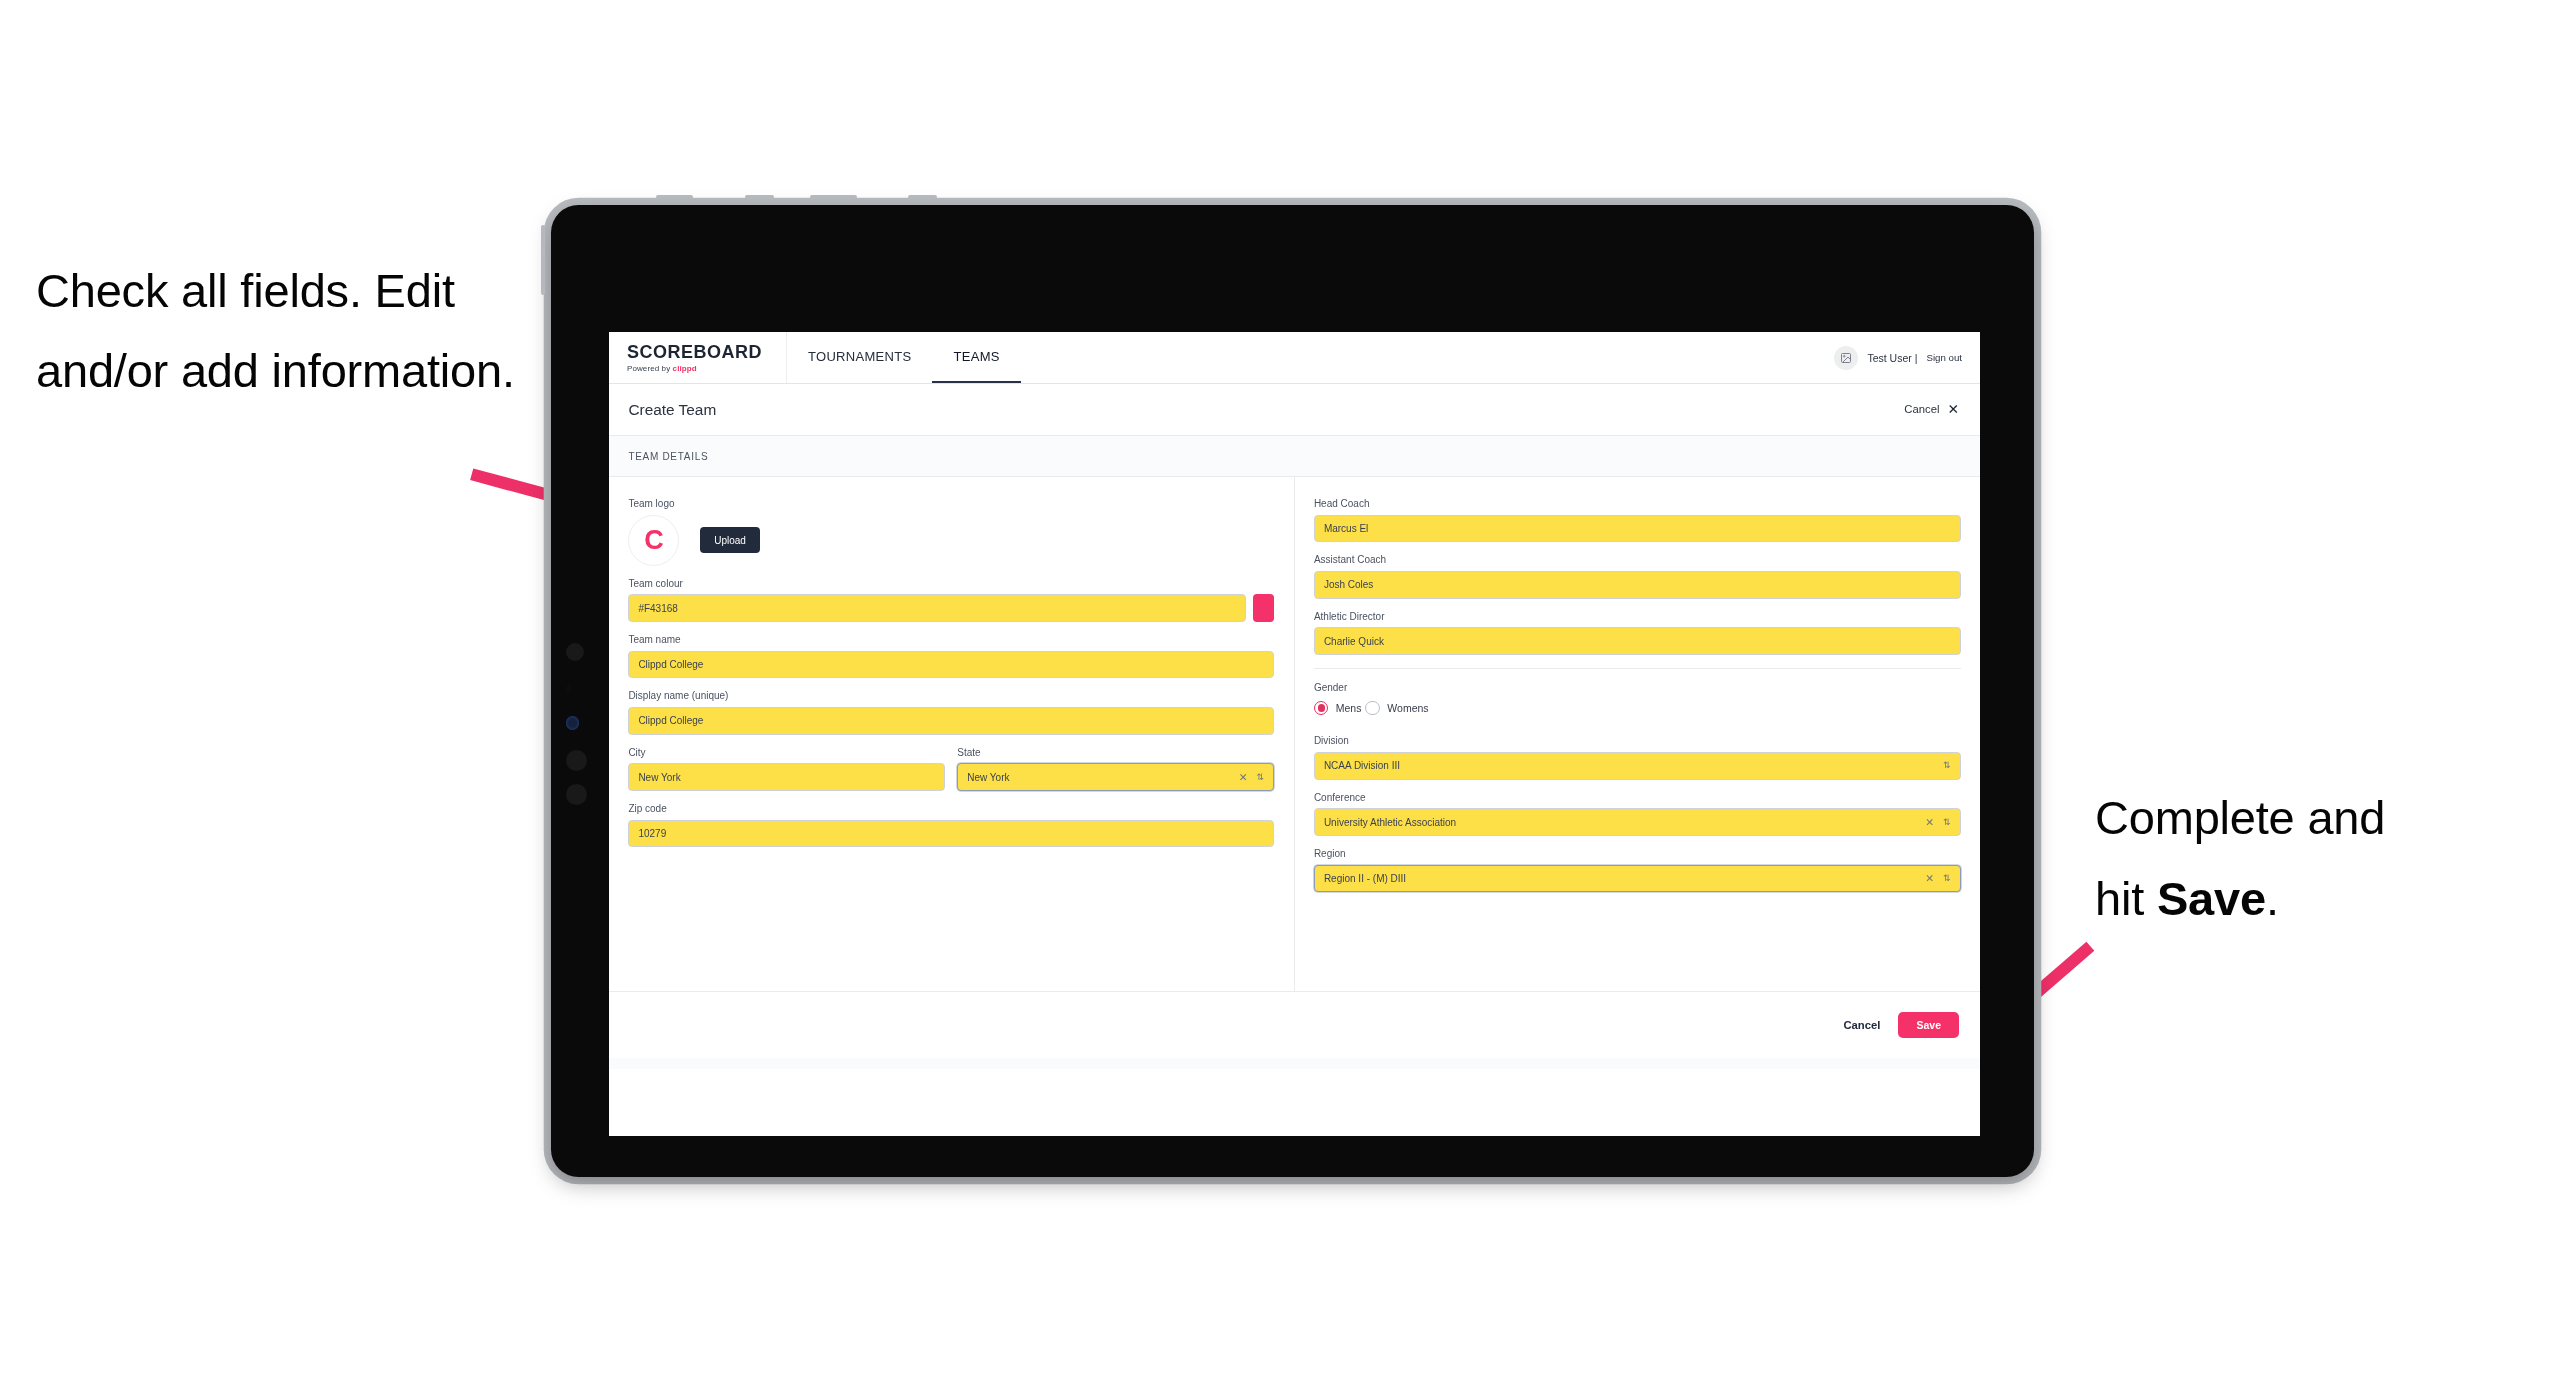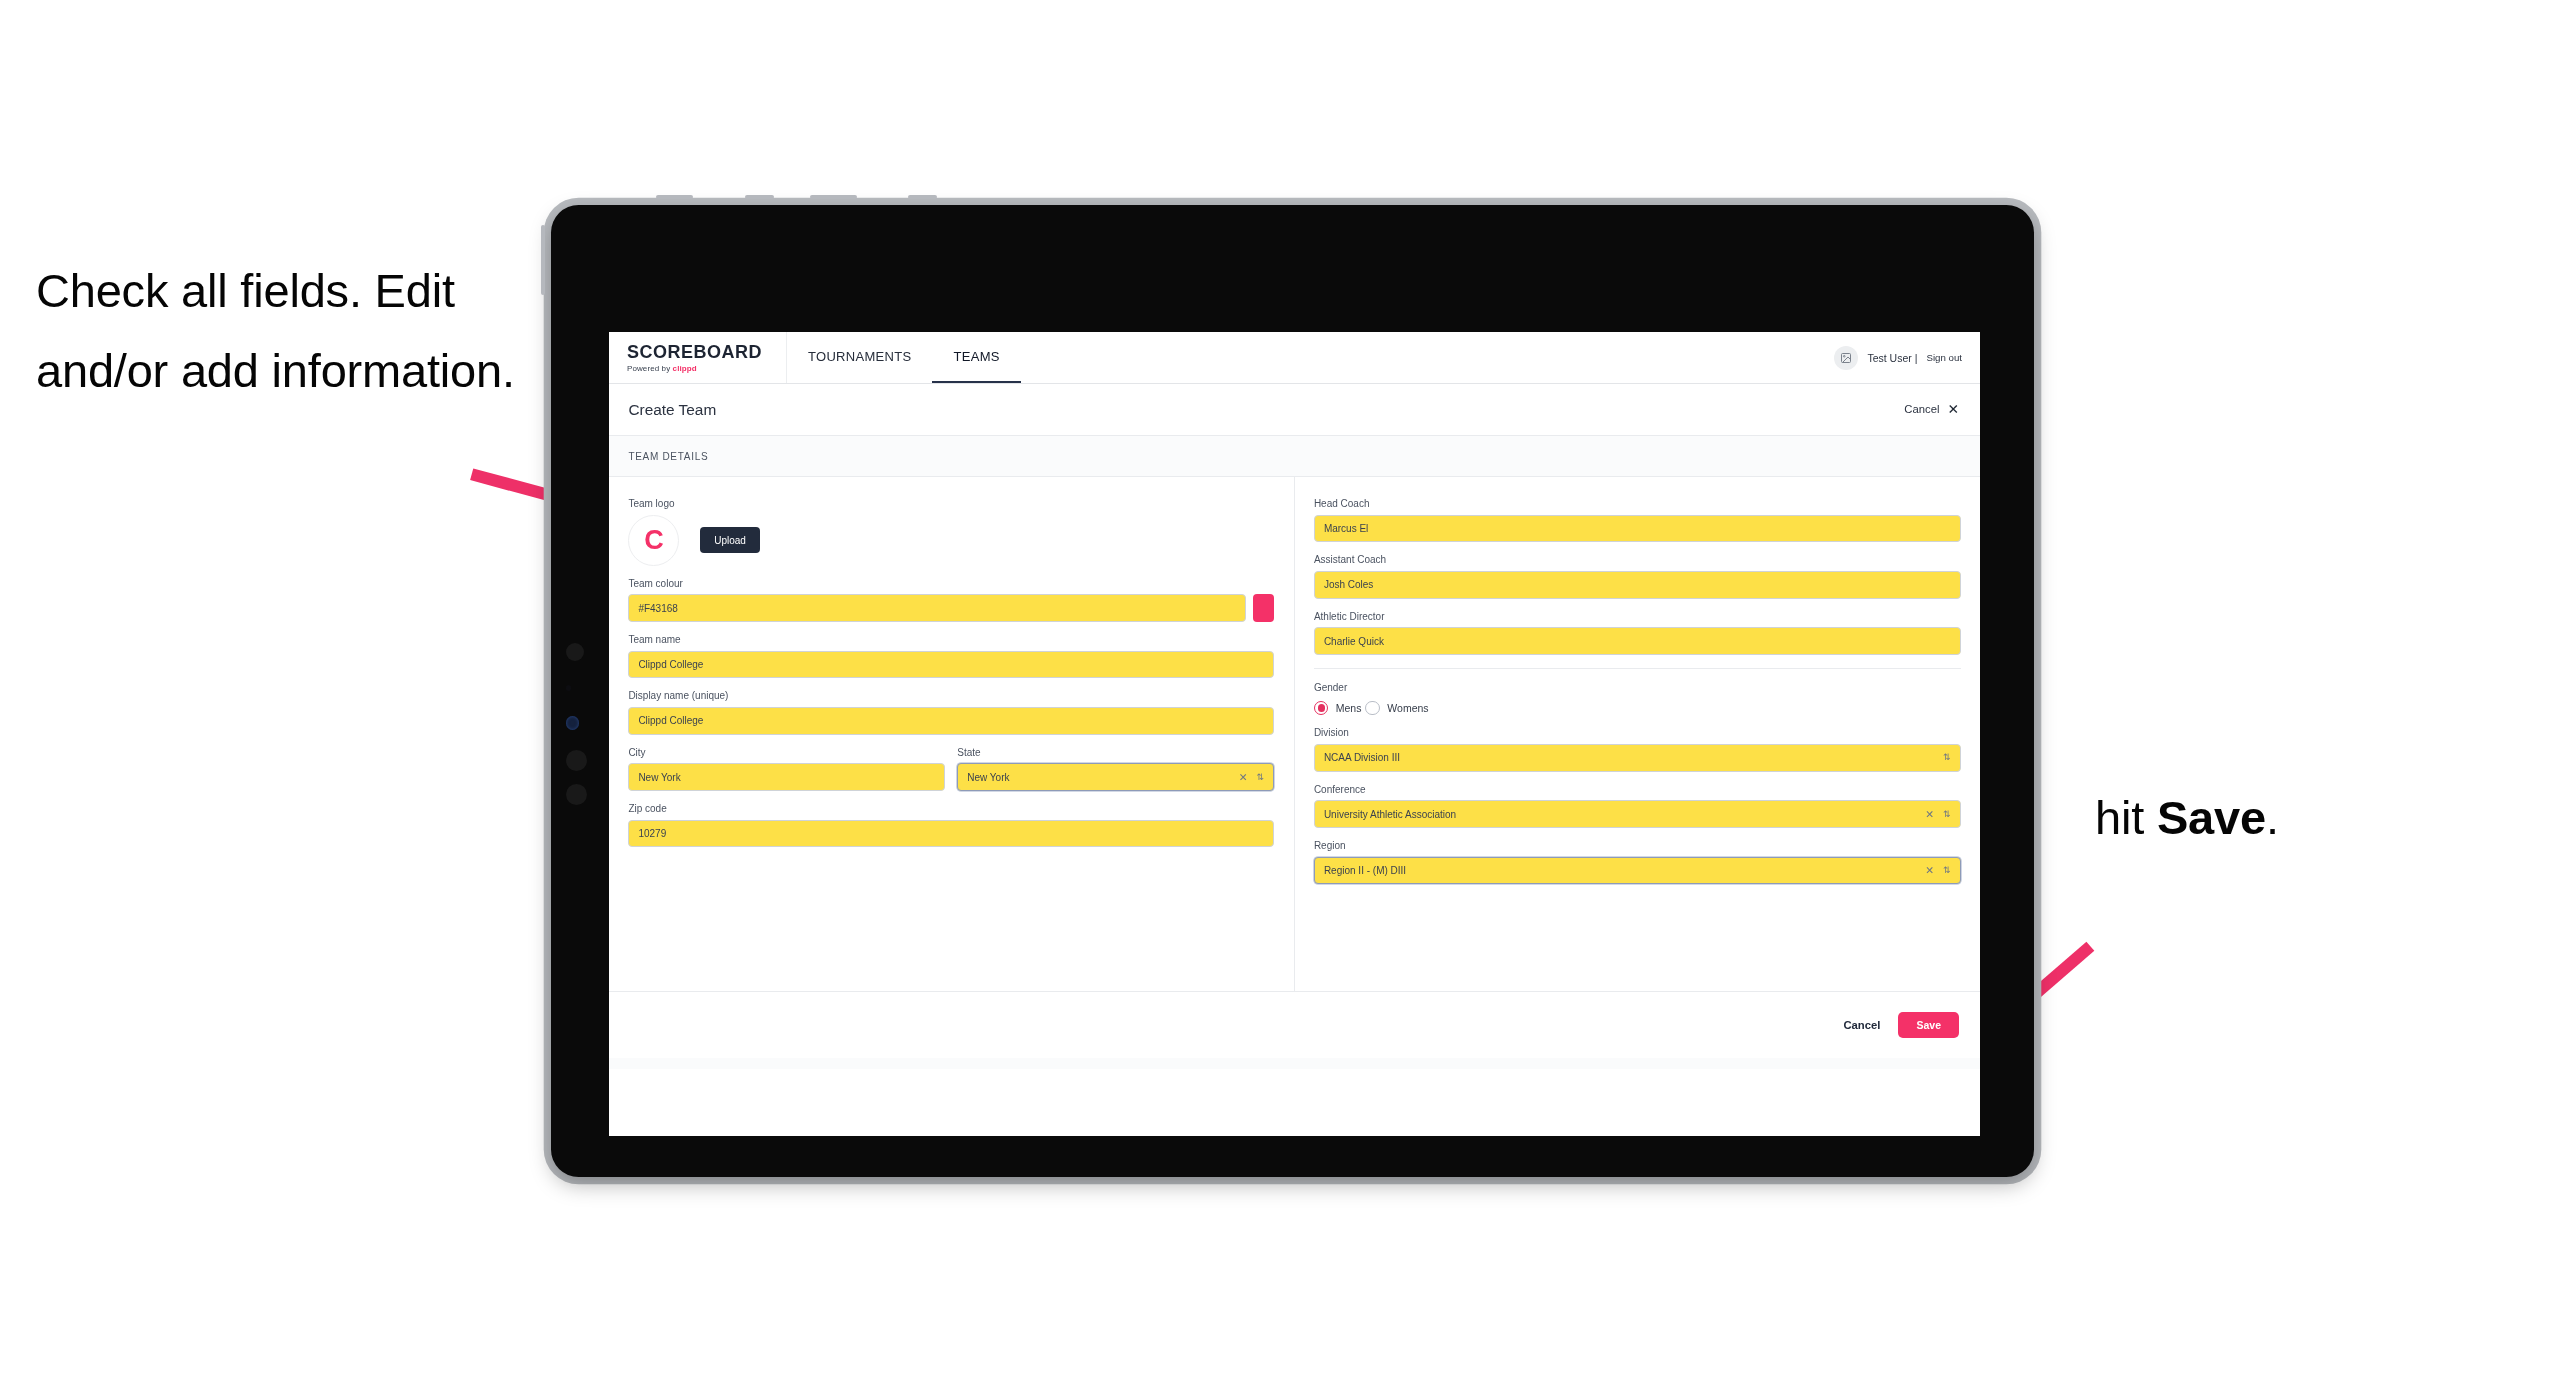--- a/index.html
+++ b/index.html
@@ -244,20 +244,21 @@
 <div class="stage">
 
   <div class="annot annot-left">Check all fields. Edit and/or add information.</div>
 
   <svg class="arrow-svg" style="left:470px; top:450px;" width="178" height="97" viewBox="0 0 220 120">
     <path d="M2 30 L150 70" stroke="#EE3068" stroke-width="15" stroke-linecap="butt"></path>
     <path d="M205 70 L135 32 L130 88 Z" fill="#EE3068"></path>
   </svg>
 
   <div class="annot annot-right">
+    <div>Complete and</div>
     <div>
       <span>hit </span><span class="bold">Save</span><span>.</span>
     </div>
   </div>
 
   <svg class="arrow-svg" style="left:1969px; top:912px;" width="178" height="130" viewBox="0 0 220 160">
     <path d="M150 42 L60 120" stroke="#EE3068" stroke-width="15" stroke-linecap="butt"></path>
     <path d="M18 150 L45 88 L88 122 Z" fill="#EE3068"></path>
   </svg>
 
@@ -408,21 +409,21 @@
                 <span class="radio on"></span>
                 <span class="radio-label">Mens</span>
               </div>
               <div class="radio-item">
                 <span class="radio"></span>
                 <span class="radio-label">Womens</span>
               </div>
             </div>
           </div>
 
-          <div class="field" style="margin-top:12px;">
+          <div class="field" style="margin-top:20px;">
             <span class="flabel">Division</span>
             <div class="finput">
               <span class="val">NCAA Division III</span>
               <span class="adorn">
                 <span class="caret">⇅</span>
               </span>
             </div>
           </div>
 
           <div class="field">

